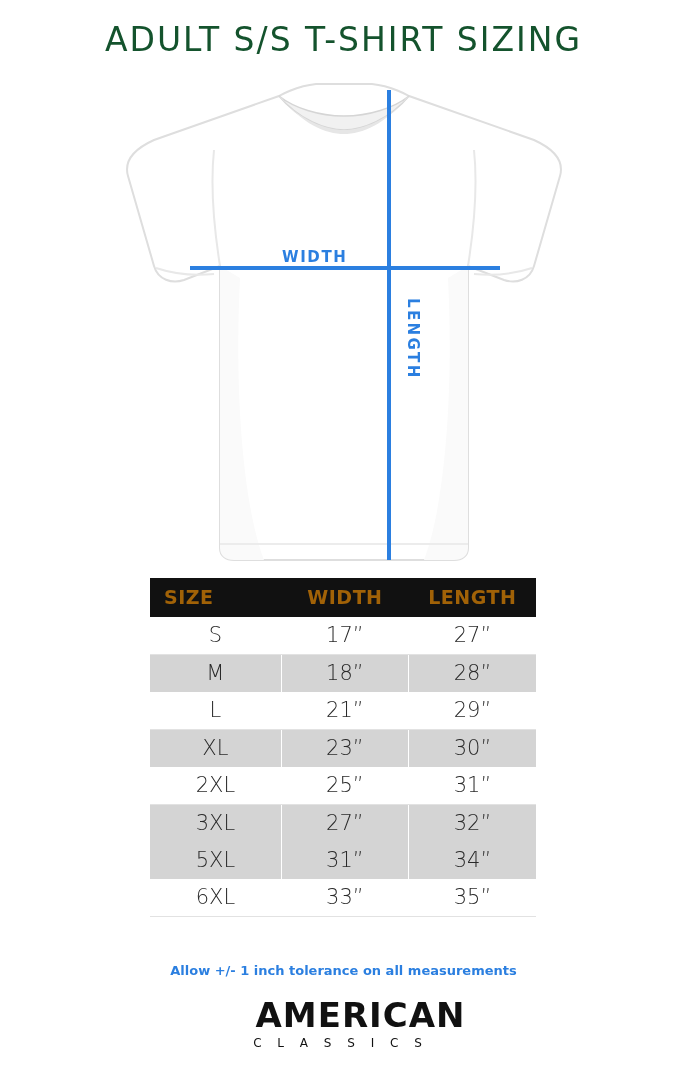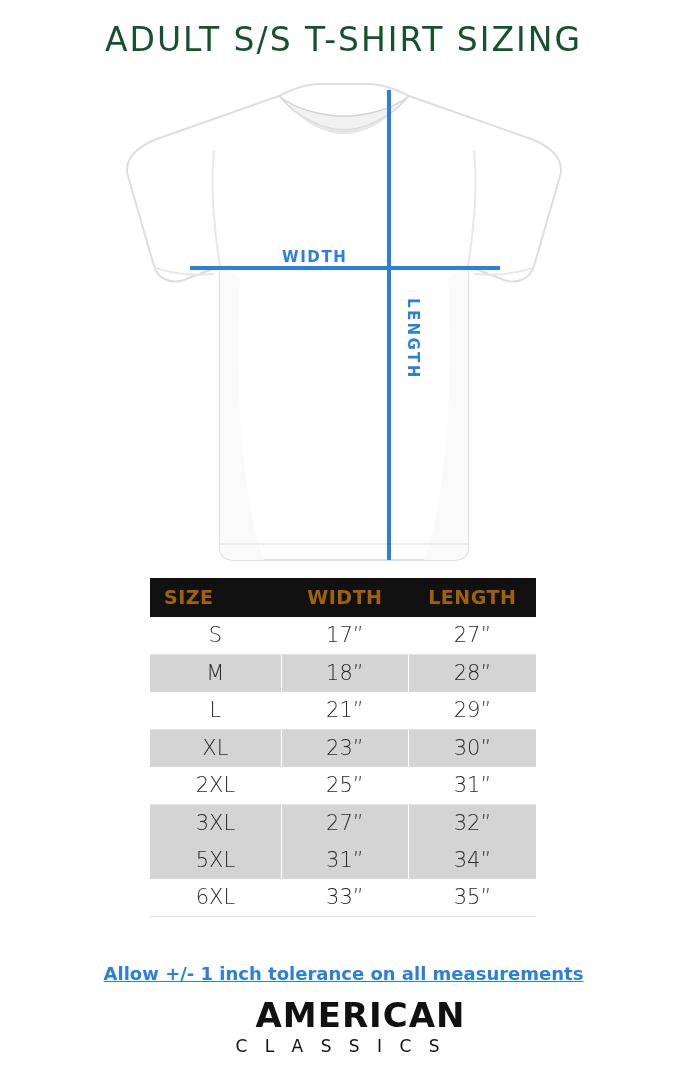--- a/index.html
+++ b/index.html
@@ -101,24 +101,23 @@
   .col-length { width: 33%; }
 
   
   .tolerance {
     position: absolute;
     top: 963px;
     left: 0;
     width: 687px;
     text-align: center;
     color: #2b7fe0;
-    font-size: 18px;
-    font-weight: bold;
-    font-family: "DejaVu Sans", sans-serif;
-    text-decoration: underline;
+    font-size: 13px;
+    font-weight: bold;
+    font-family: "DejaVu Sans", sans-serif;
   }
 
   
   .brand-main {
     position: absolute;
     top: 995px;
     left: 0;
     width: 687px;
     text-align: center;
     font-size: 34px;
@@ -127,21 +126,21 @@
     color: #111111;
     font-family: "DejaVu Sans", sans-serif;
     margin-left: 17px;
   }
   .brand-sub {
     position: absolute;
     top: 1036px;
     left: 0;
     width: 681px;
     text-align: center;
-    font-size: 17px;
+    font-size: 12px;
     letter-spacing: 6px;
     color: #111111;
     font-family: "DejaVu Sans", sans-serif;
   }
 </style>
 </head>
 <body>
 
 <div class="page">
 

